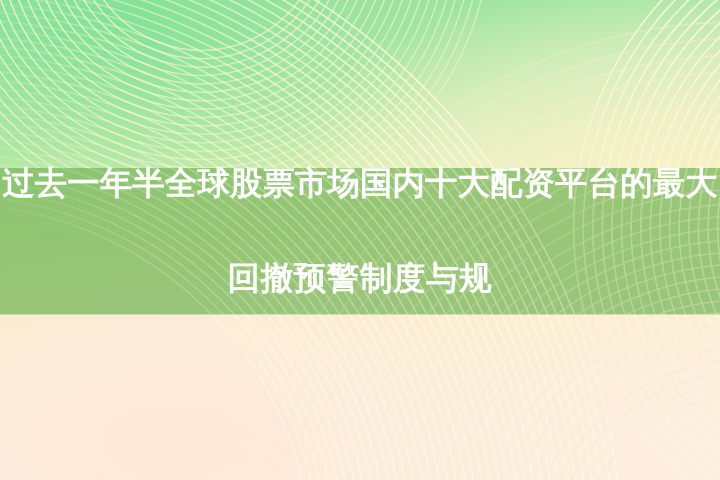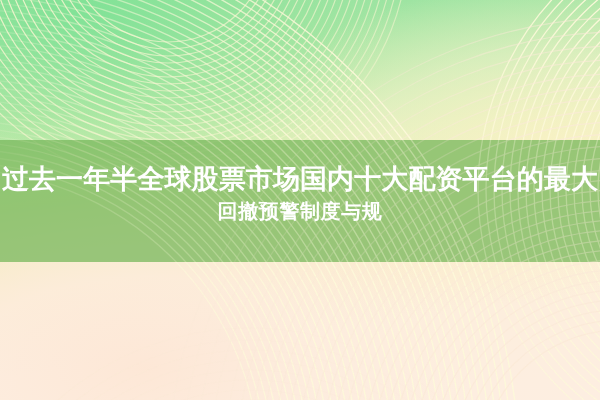--- a/index.html
+++ b/index.html
@@ -101,34 +101,34 @@
 
   .headline {
     position: absolute;
     left: 0;
     right: 0;
     top: 140px;
     height: 106px;
     display: flex;
     flex-direction: column;
     align-items: center;
-    justify-content: center;
+    justify-content: space-between;
     gap: 8px;
   }
   .line {
     color: #ffffff;
     font-size: 27px;
     font-weight: bold;
     line-height: 1.0;
     letter-spacing: 0.2px;
     white-space: nowrap;
     text-align: center;
   }
   .line-1 { font-size: 27px; letter-spacing: 0.1px; }
-  .line-2 { font-size: 20px; letter-spacing: 0.6px; }
+  .line-2 { font-size: 27px; letter-spacing: 0.6px; }
 </style>
 </head>
 <body>
 
 <div id="banner">
 
   <div class="bg-base"></div>
   <div class="bg-peach"></div>
   <div class="bg-green"></div>
   <div class="bg-cream"></div>

